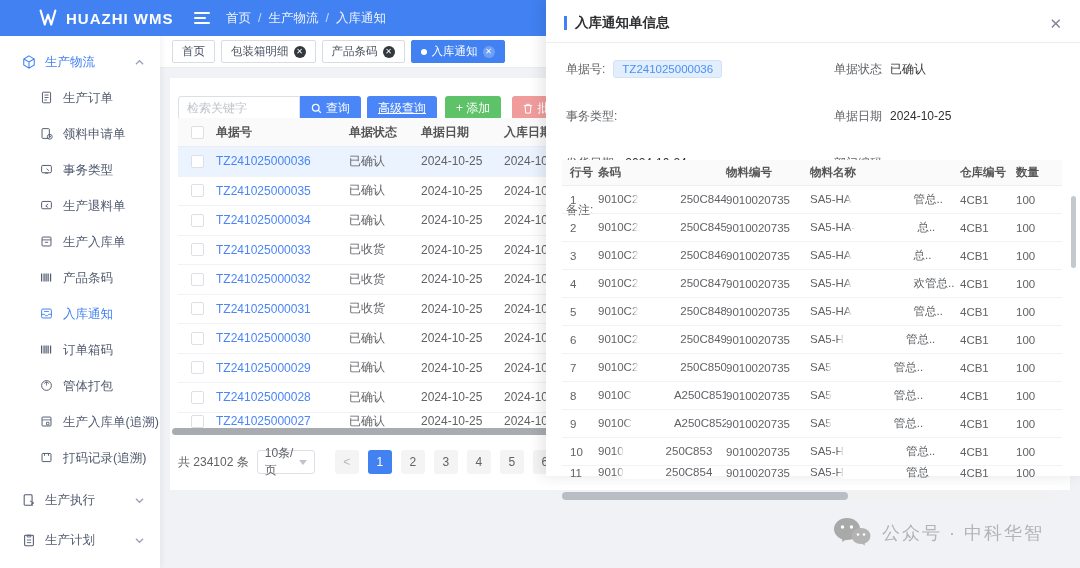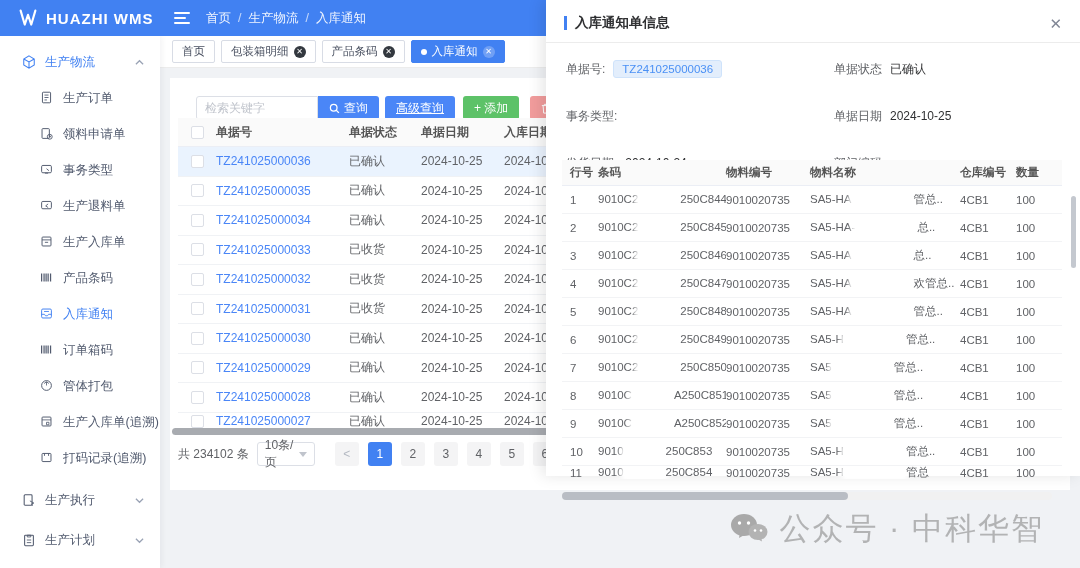--- a/index.html
+++ b/index.html
@@ -1,21 +1,21 @@
 <!DOCTYPE html>
 <html><head>
 <meta charset="utf-8">
 <style>
   * { margin:0; padding:0; box-sizing:border-box; }
   html,body { width:1080px; height:568px; overflow:hidden;
     font-family:"Liberation Sans","DejaVu Sans",sans-serif; background:#f0f2f5; }
 
   
   #header { position:absolute; left:0; top:0; width:1080px; height:36px; background:#4181f2; z-index:3; display:flex; align-items:center; }
-  #logo { width:160px; height:36px; display:flex; align-items:center; padding-left:18px; gap:8px; }
+  #logo { width:160px; height:36px; display:flex; align-items:center; padding-left:18px; gap:8px;margin-left:20px; }
   #logo .logo-text { color:#fff; font-weight:bold; font-size:15px; letter-spacing:1px; }
   .hamburger { width:16px; height:12px; margin-left:14px; display:flex; flex-direction:column; justify-content:space-between; cursor:pointer; }
   .hamburger i { display:block; height:2px; background:#fff; border-radius:1px; }
   .hamburger i:nth-child(1){width:16px}.hamburger i:nth-child(2){width:12px}.hamburger i:nth-child(3){width:16px}
   #breadcrumb { display:flex; align-items:center; gap:7px; margin-left:16px; font-size:12.5px; color:rgba(255,255,255,.92); }
   #breadcrumb .sep { color:rgba(255,255,255,.7); }
 
   
   #sidebar { position:absolute; left:0; top:36px; width:160px; height:532px; background:#fff; z-index:2;
     box-shadow:2px 0 6px rgba(0,21,41,.05); padding-top:8px; }
@@ -30,21 +30,21 @@
   #tabstrip { position:absolute; left:160px; top:36px; width:920px; height:32px; background:#fff; z-index:1;
     display:flex; align-items:center; gap:6px; padding-left:12px; border-bottom:1px solid #ececec; }
   .tab { height:23px; display:flex; align-items:center; gap:5px; padding:0 9px; border:1px solid #d8dce5; background:#fff;
     font-size:11.5px; color:#495060; border-radius:2px; cursor:pointer; white-space:nowrap; }
   .tab.active { background:#4181f2; border-color:#4181f2; color:#fff; }
   .tab .dot { width:6px; height:6px; border-radius:50%; background:#fff; }
   .tab .tclose { width:12px; height:12px; border-radius:50%; background:#33383f; color:#fff; font-size:8px; line-height:12px; text-align:center; }
   .tab.active .tclose { background:rgba(255,255,255,.25); }
 
   #card { position:absolute; left:170px; top:78px; width:900px; height:412px; background:#fff; z-index:1; overflow:hidden; }
-  #searchrow { position:absolute; left:8px; top:10px; height:40px; display:flex; align-items:center;margin-left:18px; }
+  #searchrow { position:absolute; left:8px; top:10px; height:40px; display:flex; align-items:center; }
   #kw { width:122px; height:24px; border:1px solid #dcdfe6; border-radius:3px 0 0 3px; padding:0 8px; font-size:12px; color:#333; outline:none; }
   #kw::placeholder { color:#c0c4cc; }
   .btn { height:24px; border:none; border-radius:3px; color:#fff; font-size:12px; padding:0 11px; cursor:pointer; display:flex; align-items:center; gap:4px; }
   .btn.blue { background:#4a86f7; }
   .btn.green { background:#5dc268; }
   .btn.pink { background:#f19c9c; }
   #btn-query { border-radius:0 3px 3px 0; margin-right:6px;justify-content:flex-end; }
   #btn-adv { margin-right:8px;text-decoration:underline; }
   #btn-add { margin-right:11px; }
 
@@ -55,21 +55,21 @@
   .mc-cb { flex:0 0 38px; display:flex; justify-content:center; }
   .mc-no { flex:0 0 133px; color:#4a86f7; }
   .mhead .mc-no { color:#555; }
   .mc-st { flex:0 0 72px; }
   .mc-d1 { flex:0 0 83px; }
   .mc-d2 { flex:0 0 120px; }
   .mrow.sel { background:#eaf3fe; }
   .cb { width:13px; height:13px; border:1px solid #dcdfe6; border-radius:2px; background:#fff; cursor:pointer; }
   #mhscroll { position:absolute; left:2px; top:350px; width:378px; height:7px; border-radius:4px; background:#a8abb0; }
   
-  #pager { position:absolute; left:8px; top:364px; display:flex; align-items:center; font-size:12px; color:#606266; gap:8px; }
+  #pager { position:absolute; left:8px; top:372px; display:flex; align-items:center; font-size:12px; color:#606266; gap:8px; }
   #pagesize { width:58px; height:24px; border:1px solid #dcdfe6; border-radius:3px; display:flex; align-items:center; justify-content:space-between; padding:0 7px; color:#606266; cursor:pointer; }
   #pagesize .car { width:0; height:0; border-left:4px solid transparent; border-right:4px solid transparent; border-top:5px solid #c0c4cc; }
   .pbtn { min-width:24px; height:24px; border-radius:3px; background:#f4f4f5; color:#606266; display:flex; align-items:center; justify-content:center; cursor:pointer; }
   .pbtn.on { background:#4181f2; color:#fff; }
   .pbtn.prev { color:#b4b9c2; }
   #pager .pgroup { display:flex; gap:9px; margin-left:12px; }
 
   
   #drawer { position:absolute; left:546px; top:0; width:534px; height:476px; background:#fff; z-index:10;
     box-shadow:-4px 0 14px rgba(0,0,0,.10); }
@@ -92,21 +92,21 @@
   .drow.clip { height:13px; overflow:hidden; border-bottom:none; }
   .redact { display:inline-block; height:11px; vertical-align:middle; background:#fff; border-radius:5px; box-shadow:0 0 5px 4px rgba(255,255,255,.98); }
   .r-bar { width:42px; } .r-name { width:62px; }
   .ellip { white-space:nowrap; overflow:hidden; }
   #dhscroll { position:absolute; left:16px; top:492px; width:490px; height:8px; background:#f1f1f1; border-radius:4px; }
   #dhscroll .thumb { width:286px; height:8px; background:#b9bdc4; border-radius:4px; }
   #dvscroll { position:absolute; right:4px; top:196px; width:5px; height:72px; background:#c4c8cf; border-radius:3px; }
 
   
   #wm { position:absolute; right:36px; bottom:18px; z-index:20; display:flex; align-items:center; gap:10px; color:#b5b5b5; }
-  #wm .wtext { font-size:31px; letter-spacing:2px; color:rgba(140,140,140,.62); }
+  #wm .wtext { font-size:18px; letter-spacing:2px; color:rgba(140,140,140,.62); }
   svg { display:block; }
 </style>
 </head>
 <body>
 
 <div id="header">
   <div id="logo">
     <span>
       <svg width="20" height="18" viewBox="0 0 24 22">
           <path d="M3 2 L8 19 L12 7 L16 19 L21 2" fill="none" stroke="#fff" stroke-width="2.6" stroke-linecap="round" stroke-linejoin="round"></path>
@@ -459,20 +459,23 @@
     <div class="fl">
       <span class="lab">单据日期</span>
       <span class="val">2024-10-25</span>
     </div>
     <div class="fl">
       <span class="lab">发货日期:</span>
       <span class="val">2024-10-24</span>
     </div>
     <div class="fl">
       <span class="lab">部门编码</span>
+    </div>
+    <div class="fl">
+      <span class="lab">备注:</span>
     </div>
     <div class="fl"></div>
   </div>
 
   <div id="dtable">
     <div class="drow dhead">
       <div class="dc1">行号</div>
       <div class="dc2">条码</div>
       <div class="dc3">物料编号</div>
       <div class="dc4">物料名称</div>

